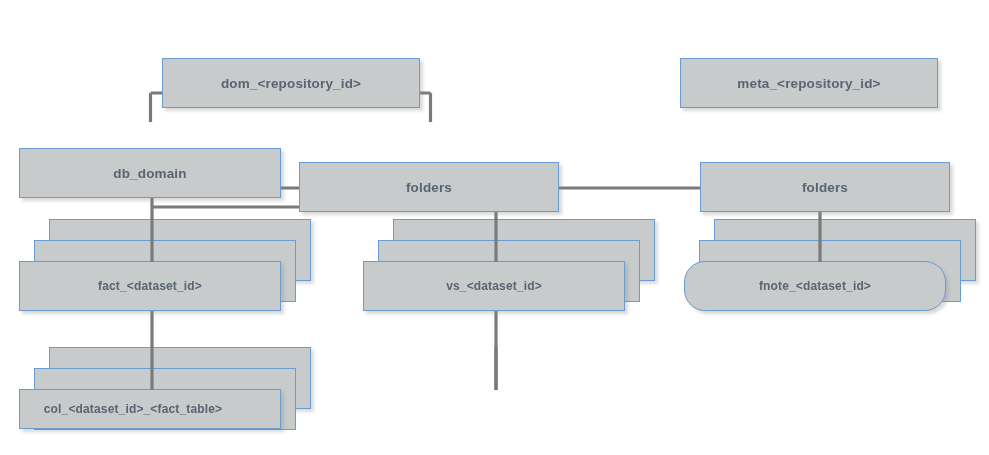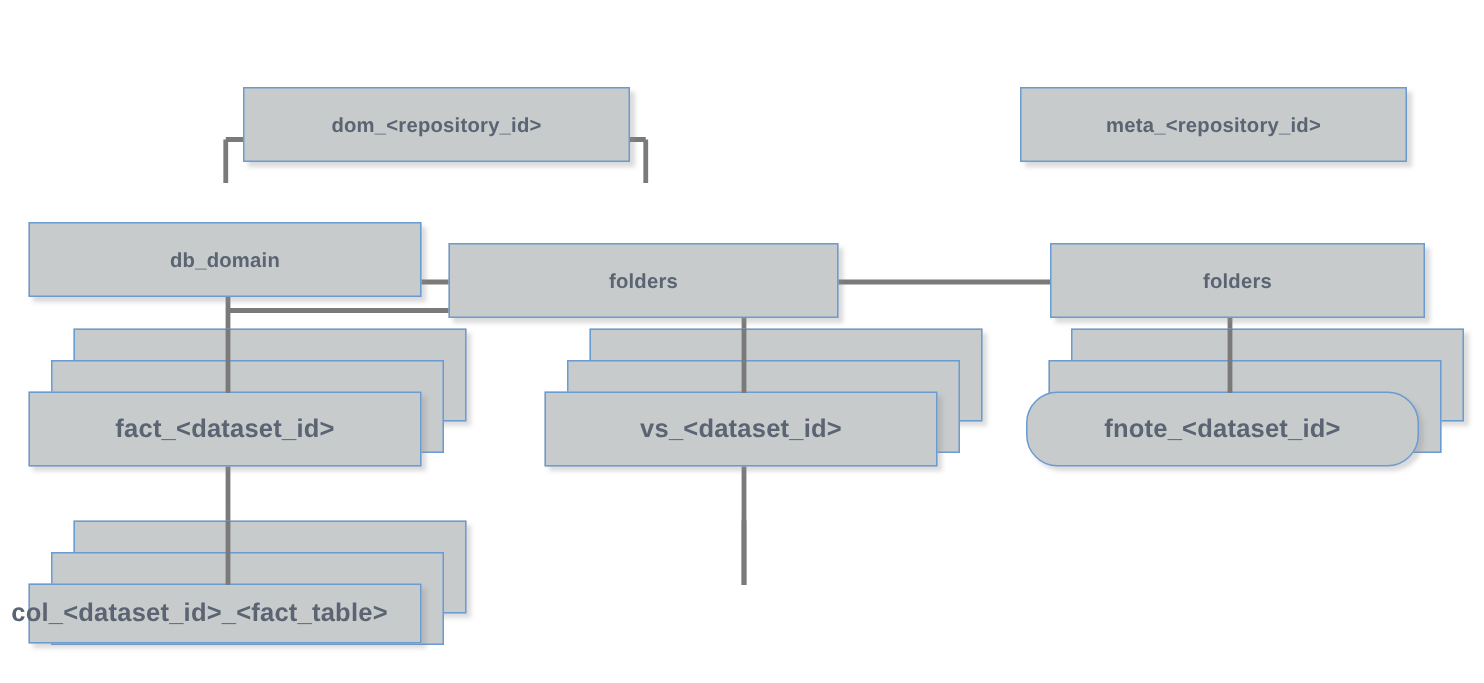--- a/index.html
+++ b/index.html
@@ -67,21 +67,21 @@
   }
   .stack .layer.back {
     box-shadow: 3px 3px 3px rgba(140,140,140,.30);
   }
   .stack .front {
     position: absolute;
     box-sizing: border-box;
     background: #c8cbcc;
     border: 1px solid #6a9bd1;
     color: #5a6472;
-    font-size: 17px;
+    font-size: 12px;
     font-weight: bold;
     display: flex;
     align-items: center;
     justify-content: center;
     letter-spacing: .15px;
     box-shadow: 3px 3px 3px rgba(140,140,140,.32);
   }
   .stack .front.left-biased {
     justify-content: center;
     padding-right: 34px;

